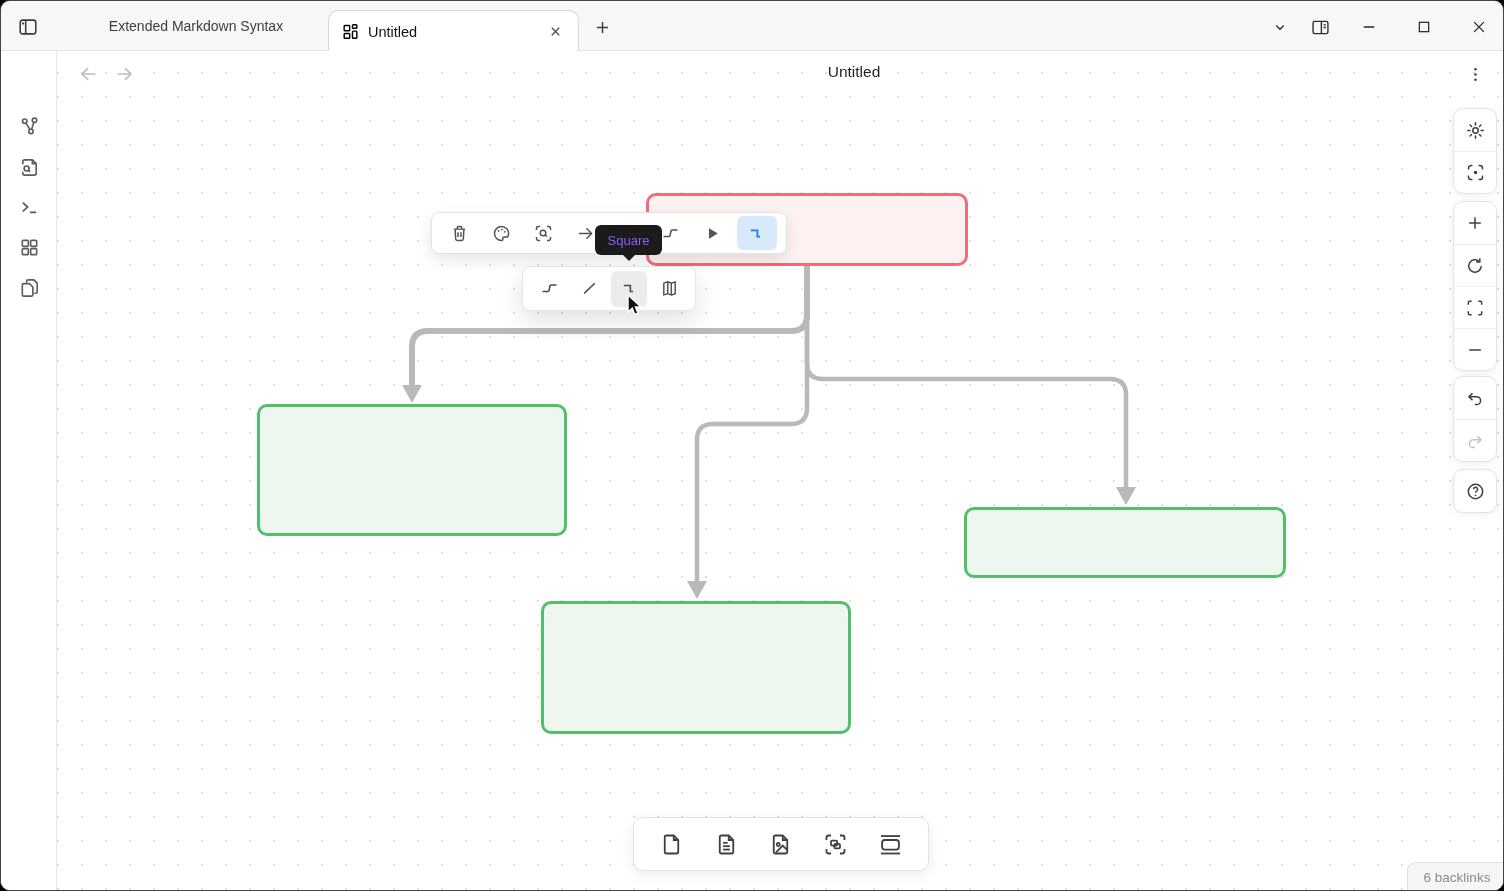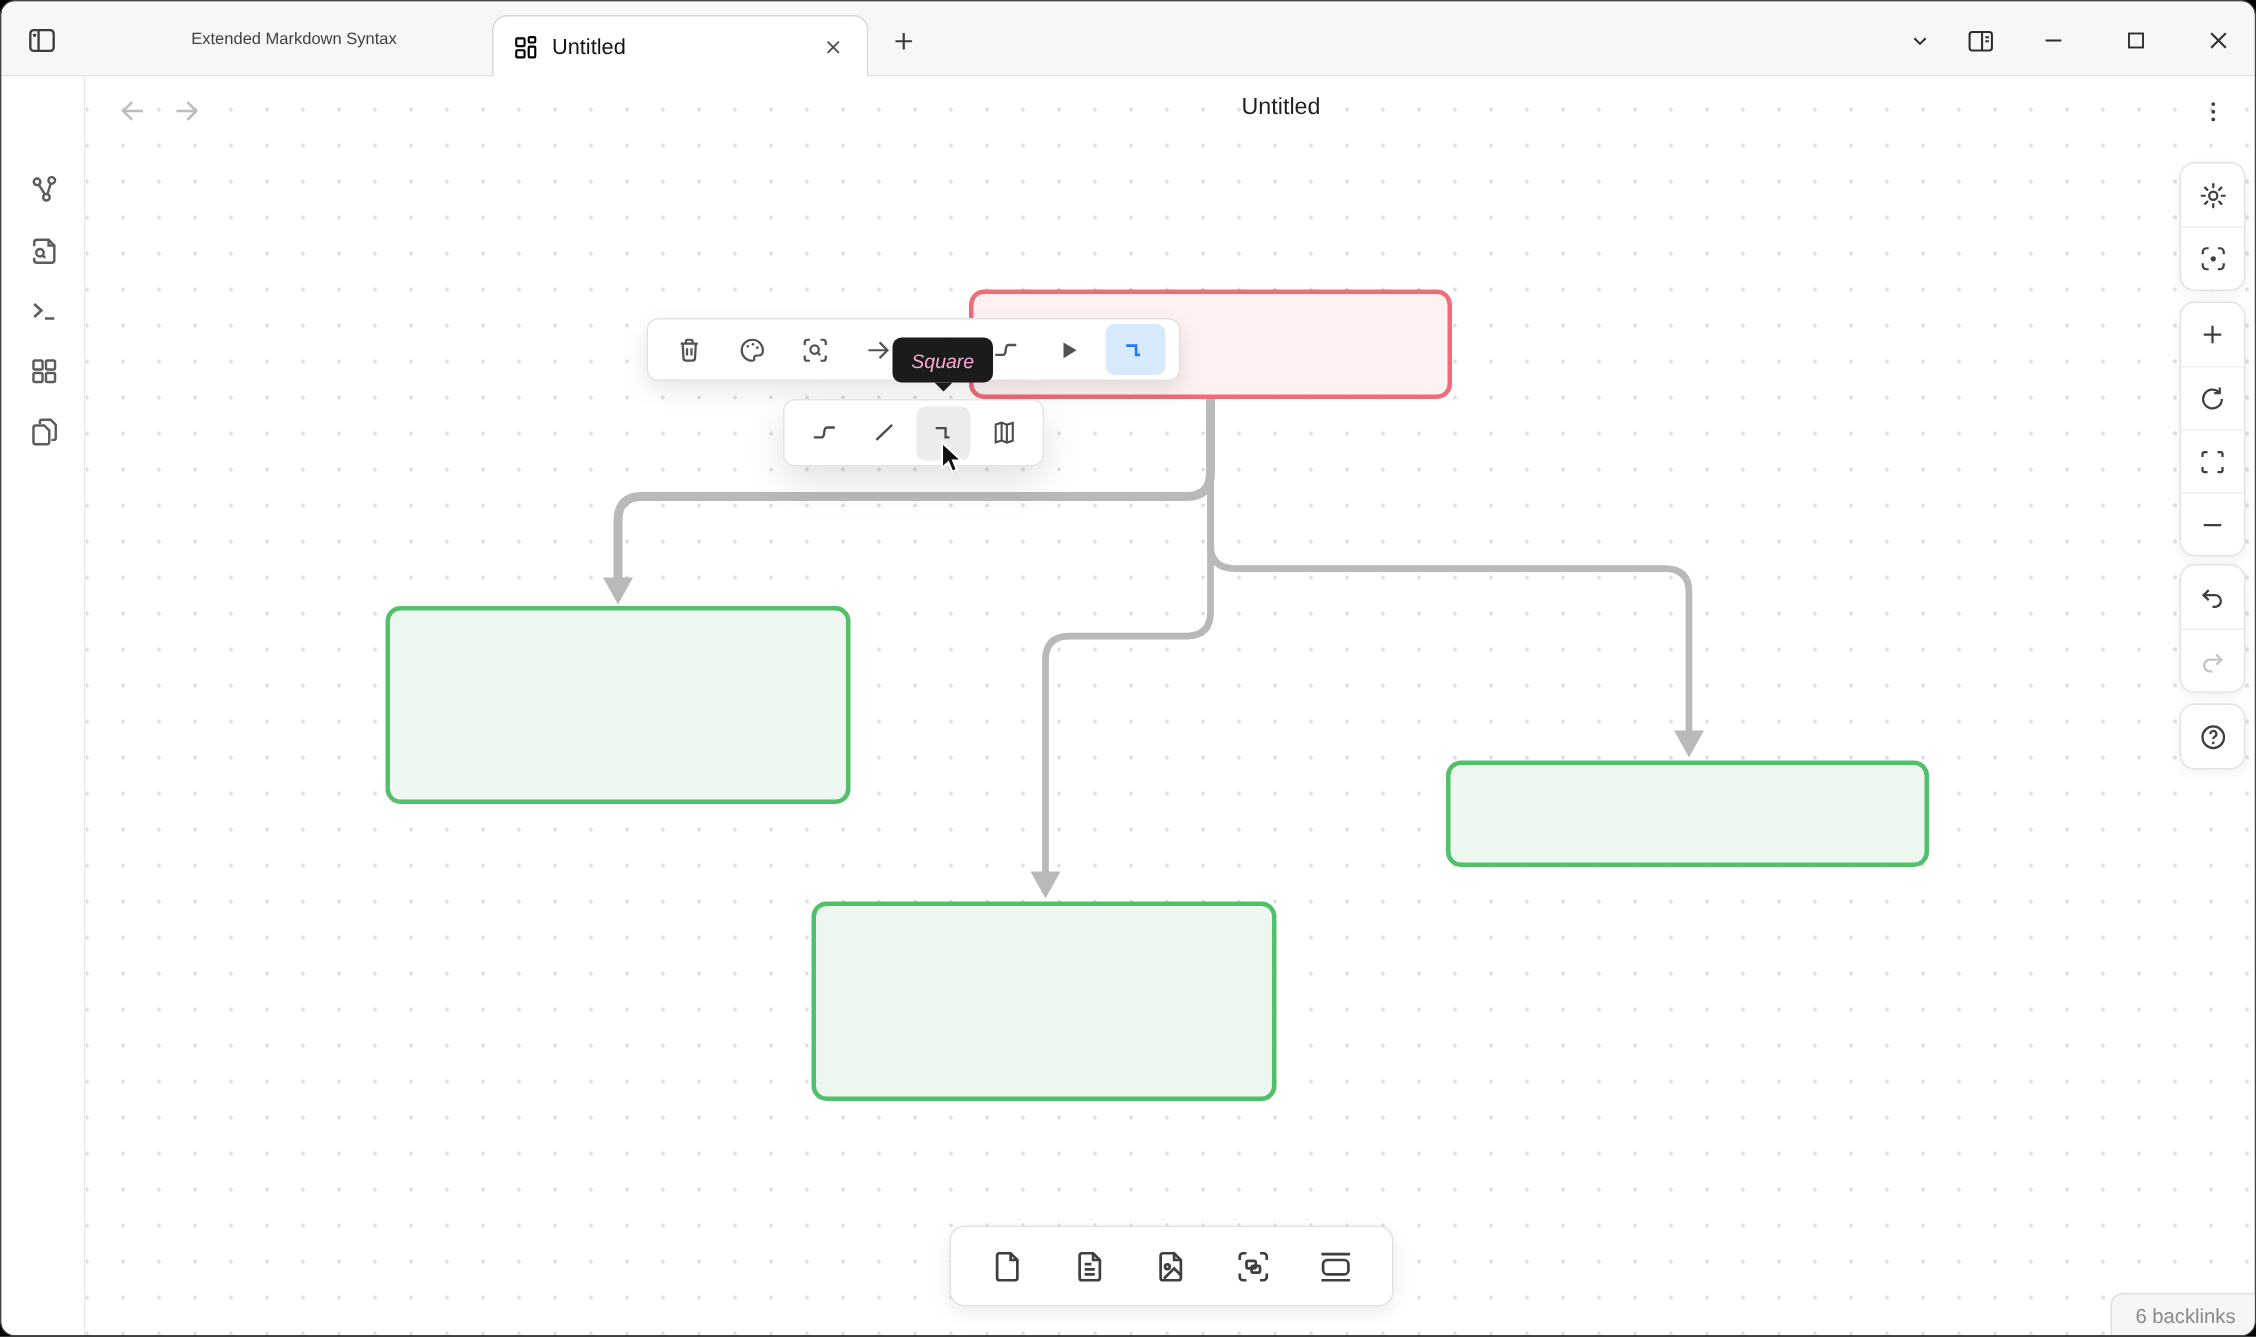--- a/index.html
+++ b/index.html
@@ -2,21 +2,21 @@
 <html><head>
 <meta charset="utf-8">
 <style>
   * { margin:0; padding:0; box-sizing:border-box; }
   html,body { width:1504px; height:891px; background:#000; font-family:"Liberation Sans", sans-serif; overflow:hidden; }
   .window { position:relative; width:1504px; height:891px; background:#fff; border-radius:10px; overflow:hidden; border:1px solid #444; }
 
   
   .tabbar { position:absolute; left:0; top:0; width:1504px; height:50px; background:#f7f7f7; border-bottom:1px solid #e3e3e3; }
   .sidebar-toggle { position:absolute; left:14px; top:13px; width:26px; height:26px; color:#3c3c3c; display:flex; align-items:center; justify-content:center; cursor:pointer; }
-  .tab-inactive { position:absolute; left:70px; top:0; width:250px; height:50px; display:flex; align-items:center; justify-content:center; color:#3f3f3f; font-size:11px; cursor:pointer; }
+  .tab-inactive { position:absolute; left:70px; top:0; width:250px; height:50px; display:flex; align-items:center; justify-content:center; color:#3f3f3f; font-size:14px; cursor:pointer; }
   .tab-active { position:absolute; left:327px; top:9px; width:251px; height:42px; background:#fff; border:1px solid #d8d8d8; border-bottom:none; border-radius:10px 10px 0 0; display:flex; align-items:center; padding:0 12px; gap:8px; }
   .tab-active .tab-label { color:#141414; font-size:14.5px; flex:1; }
   .tab-close { width:22px; height:22px; color:#4a4a4a; display:flex; align-items:center; justify-content:center; cursor:pointer; }
   .tab-new { position:absolute; left:589px; top:14px; width:24px; height:24px; color:#3c3c3c; display:flex; align-items:center; justify-content:center; cursor:pointer; }
   .winctl { position:absolute; top:12px; width:28px; height:28px; display:flex; align-items:center; justify-content:center; color:#2e2e2e; cursor:pointer; }
 
   
   .left-rail { position:absolute; left:0; top:50px; width:56px; height:841px; background:#fff; border-right:1px solid #e8e8e8; }
   .rail-btn { position:absolute; left:15px; width:26px; height:26px; color:#5c5c5c; display:flex; align-items:center; justify-content:center; cursor:pointer; }
 
@@ -34,22 +34,22 @@
 
   
   .elem-toolbar { position:absolute; left:374px; top:161px; width:356px; height:42px; background:#fff; border:1px solid #e3e3e3; border-radius:8px;
     box-shadow:0 6px 16px rgba(0,0,0,.10); display:flex; align-items:center; justify-content:space-around; padding:0 6px; }
   .tb-btn { width:36px; height:34px; display:flex; align-items:center; justify-content:center; color:#525252; border-radius:6px; cursor:pointer; }
   .tb-btn.active { background:#d8e9fc; color:#1f7cf5; width:40px; }
   .shape-menu { position:absolute; left:465px; top:215px; width:174px; height:45px; background:#fff; border:1px solid #e5e5e5; border-radius:8px;
     box-shadow:0 10px 26px rgba(0,0,0,.12); display:flex; align-items:center; justify-content:space-around; padding:0 6px; }
   .sm-btn { width:36px; height:36px; display:flex; align-items:center; justify-content:center; color:#4c4c4c; border-radius:6px; cursor:pointer; }
   .sm-btn.selected { background:#ececec; }
-  .tooltip { position:absolute; left:538px; top:174px; width:67px; height:30px; background:#1b1b1b; color:#f9a8d4; border-radius:6px;
-    display:flex; align-items:center; justify-content:center; font-size:13px; z-index:30;font-style:italic; }
+  .tooltip { position:absolute; left:538px; top:174px; width:67px; height:30px; background:#1b1b1b; color:#8b5cf6; border-radius:6px;
+    display:flex; align-items:center; justify-content:center; font-size:13px; z-index:30; }
   .tooltip:after { content:""; position:absolute; left:50%; bottom:-6px; transform:translateX(-50%); border:6px solid transparent; border-top-color:#1b1b1b; border-bottom:none; }
 
   
   .rt-card { position:absolute; left:1396px; width:44px; background:#fff; border:1px solid #e3e3e3; border-radius:10px; box-shadow:0 2px 8px rgba(0,0,0,.06); overflow:hidden; }
   .rt-btn { width:100%; height:42px; display:flex; align-items:center; justify-content:center; color:#3f3f3f; cursor:pointer; }
   .rt-btn + .rt-btn { border-top:1px solid #eeeeee; }
   .rt-btn.disabled { color:#c3c3c3; }
 
   
   .bottom-toolbar { position:absolute; left:576px; top:766px; width:296px; height:54px; background:#fff; border:1px solid #e3e3e3; border-radius:10px;

